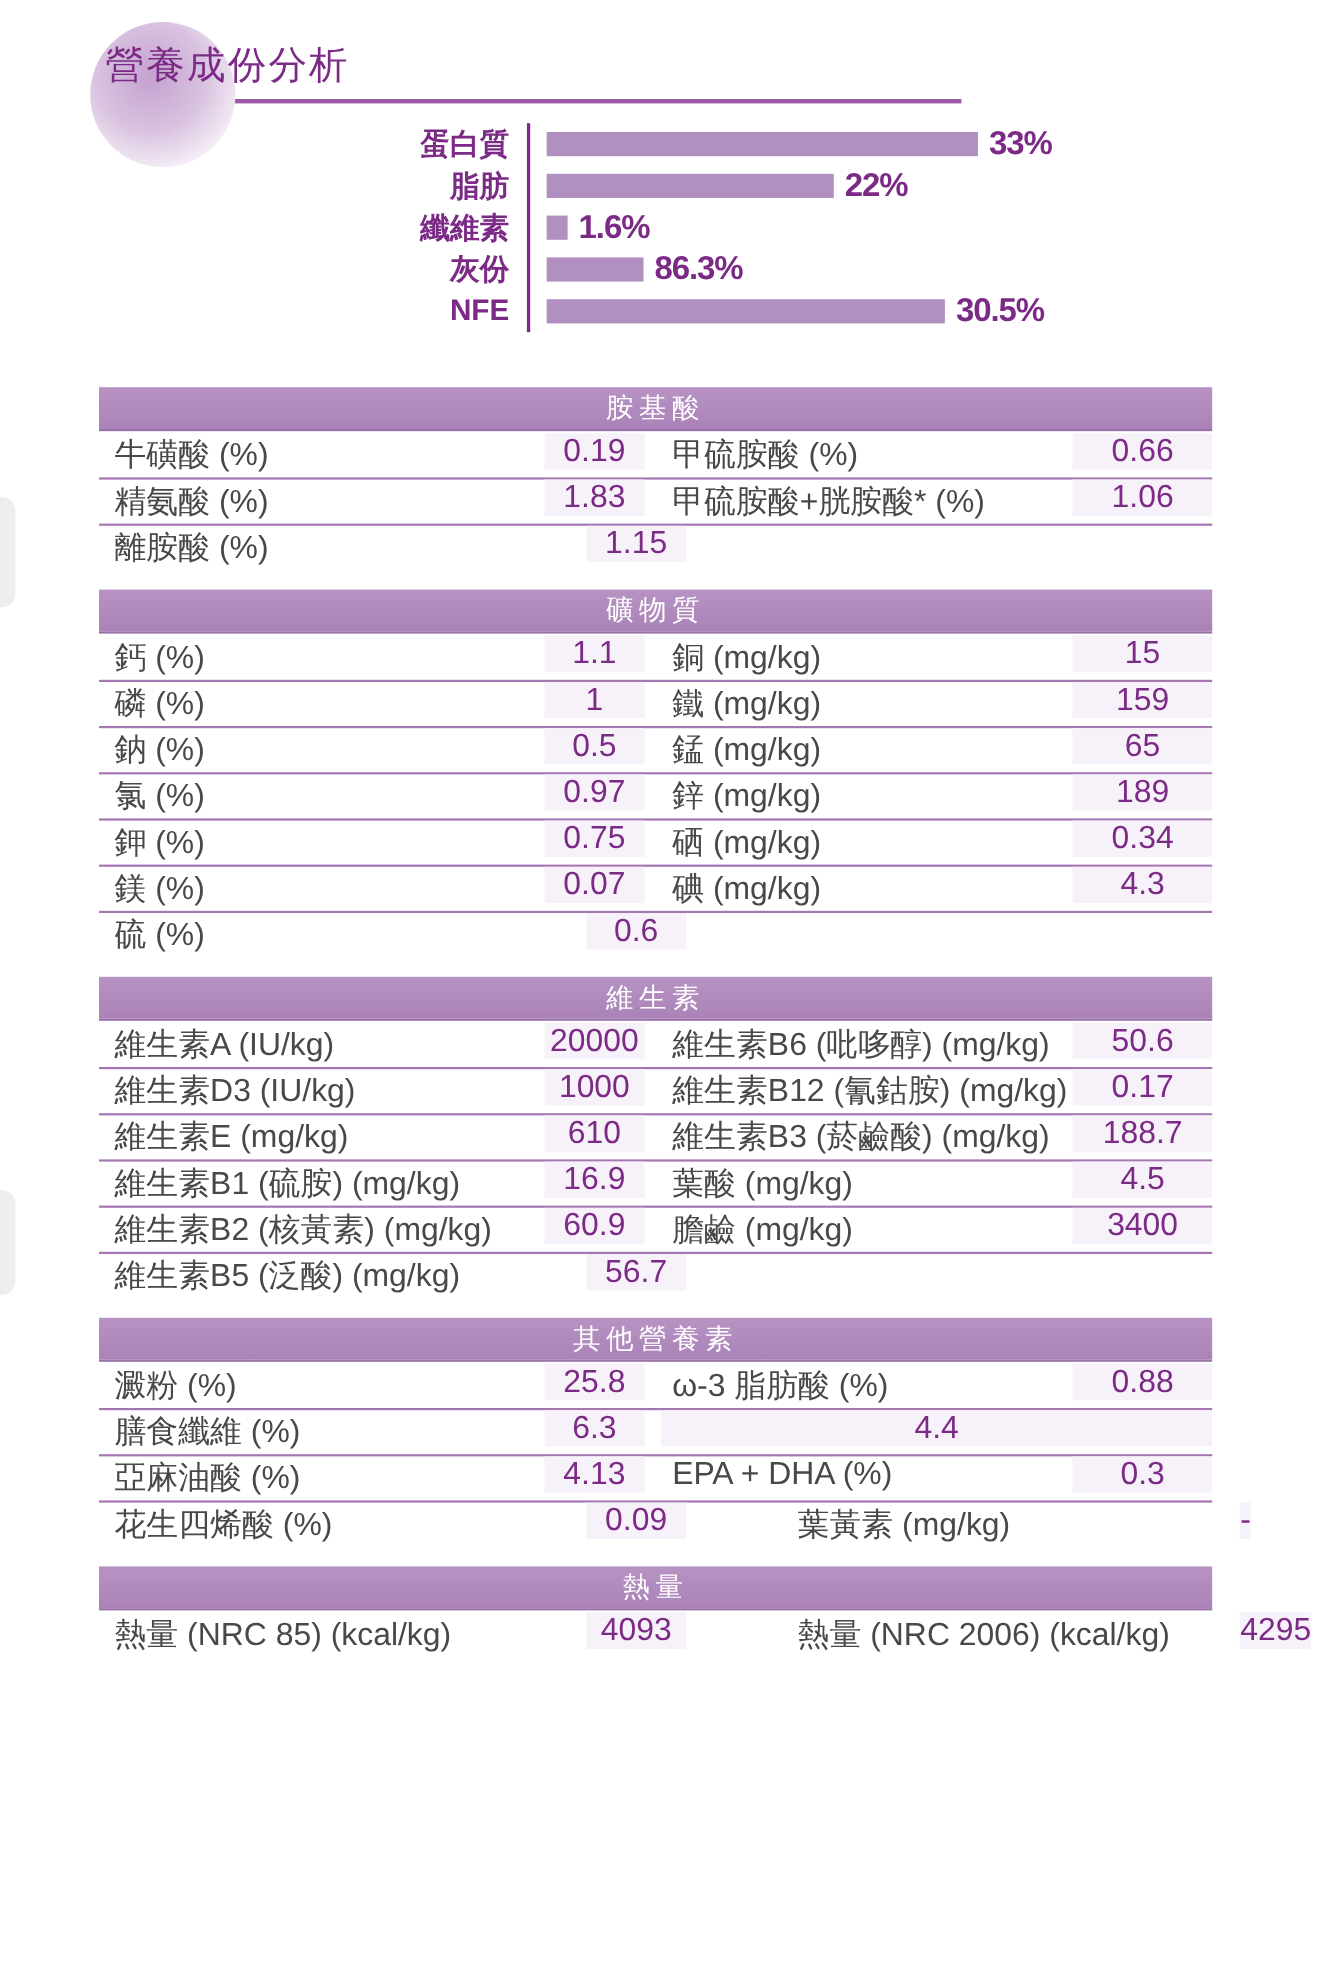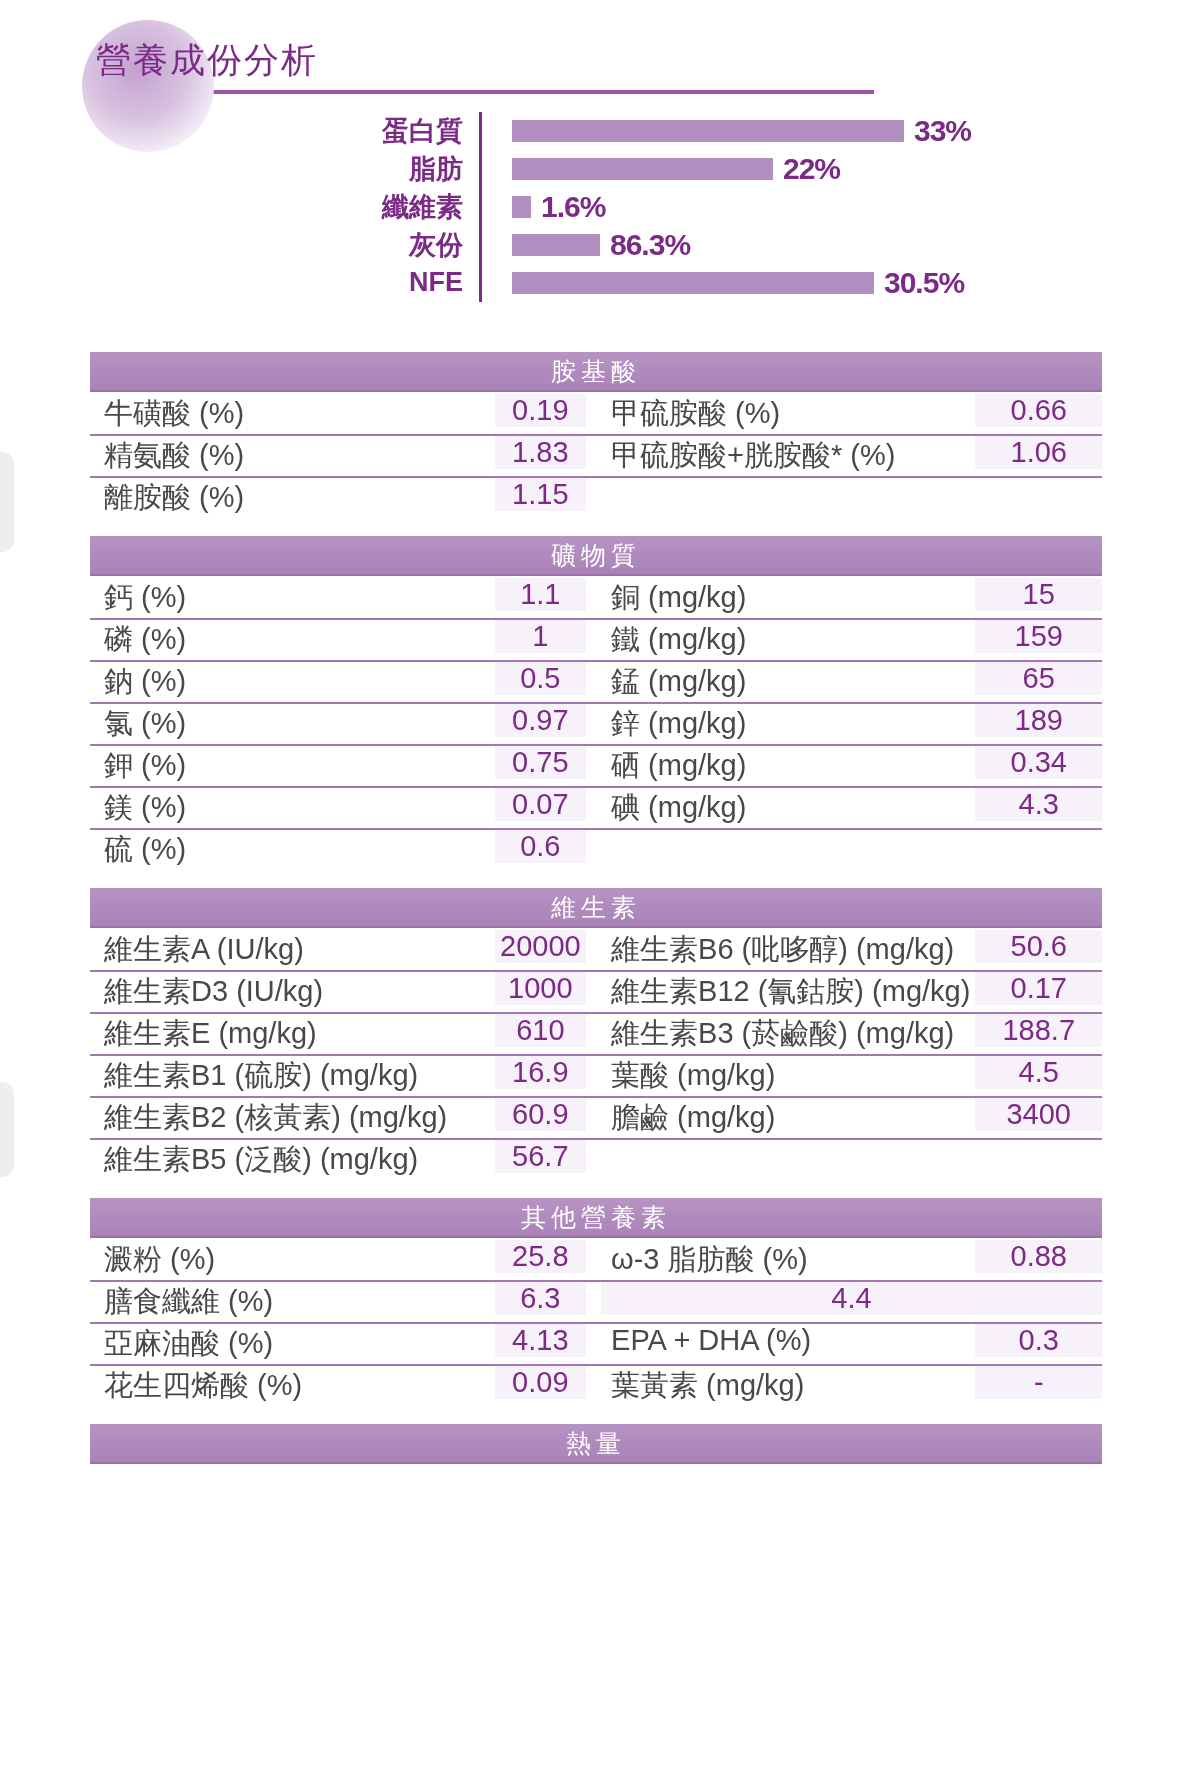--- a/index.html
+++ b/index.html
@@ -35,36 +35,36 @@
   }
   .title-underline{width:778px;height:4px;background:#9c57a6;margin-top:8px;}
 
   
   .chart{display:flex;margin-top:18px;margin-left:24px;}
   .chart-labels{width:455px;}
   .chart-label-row{
     height:38px;display:flex;align-items:center;justify-content:flex-end;
     padding-right:16px;color:var(--purple);font-weight:800;font-size:27px;
   }
-  .chart-bars{border-left:3px solid var(--purple);padding-left:30px;}
+  .chart-bars{border-left:3px solid var(--purple);padding-left:15px;}
   .chart-bar-row{height:38px;display:flex;align-items:center;}
   .bar{height:22px;background:var(--bar);}
   .bar-value{margin-left:10px;color:var(--purple);font-weight:800;font-size:30px;letter-spacing:-1px;}
 
   
   .tables{margin:50px 16px 0 90px;width:1012px;}
   .ntable{margin-top:16px;}
   .table-header{
     height:40px;line-height:38px;text-align:center;color:#fff;
     font-size:25px;letter-spacing:5px;
     background:linear-gradient(var(--band-top),var(--band-bottom));
     border-bottom:2px solid #9a72a9;margin-bottom:2px;
   }
   .t-row{display:flex;align-items:flex-start;height:42px;border-bottom:2px solid var(--line);font-size:29px;color:var(--txt);}
-  .t-row.last{border-bottom:none;}
+  .t-row.last{border-bottom:none;gap:38px;}
   .cell{display:flex;align-items:center;}
   .c-l1{flex:0 0 40%;padding-left:14px;}
   .c-v1{flex:0 0 9%;justify-content:center;background:var(--lav);color:var(--purple);}
   .c-gap{flex:0 0 1.5%;}
   .c-l2{flex:0 0 37%;padding-left:10px;}
   .c-v2{flex:1 1 auto;justify-content:center;background:var(--lav);color:var(--purple);}
   .c-v1.empty,.c-v2.empty{background:transparent;}
 </style>
 </head>
 <body>
@@ -286,14 +286,23 @@
     <div class="cell c-v1">0.09</div>
     <div class="cell c-gap"></div>
     <div class="cell c-l2">葉黃素 (mg/kg)</div>
     <div class="cell c-v2">-</div>
   </div>
 </div>
   </div>
 
   <div class="ntable">
     <div class="table-header">熱量</div>
+    <div>
+  <div class="t-row last">
+    <div class="cell c-l1">熱量 (NRC 85) (kcal/kg)</div>
+    <div class="cell c-v1">4093</div>
+    <div class="cell c-gap"></div>
+    <div class="cell c-l2">熱量 (NRC 2006) (kcal/kg)</div>
+    <div class="cell c-v2">4295</div>
+  </div>
+</div>
   </div>
 </div>
 
 </body></html>

